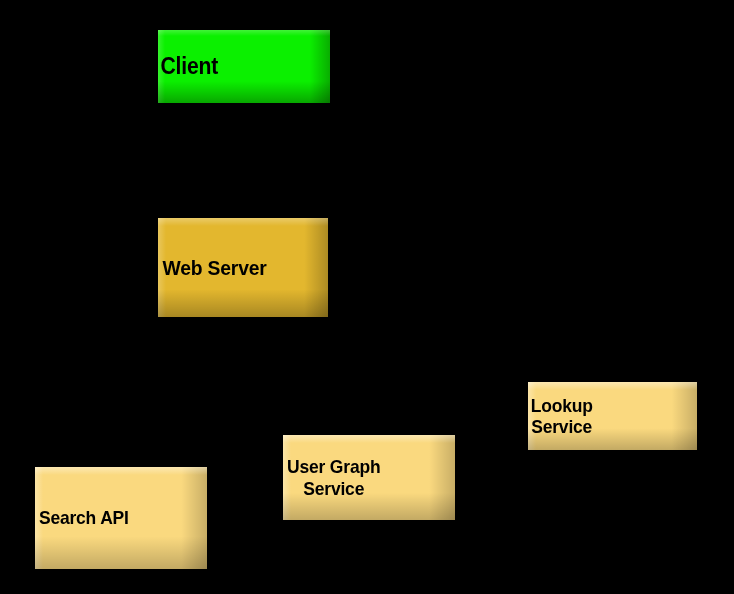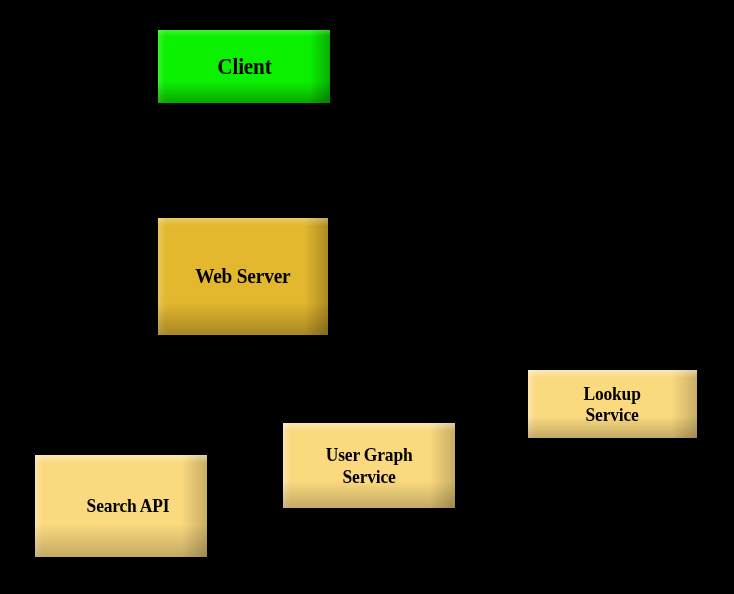--- a/index.html
+++ b/index.html
@@ -16,24 +16,24 @@
     width: 734px;
     height: 594px;
     background: #000000;
     overflow: hidden;
   }
   .node {
     position: absolute;
     box-sizing: border-box;
     display: flex;
     align-items: center;
-    justify-content: center;
+    justify-content: flex-start;
     text-align: center;
     color: #000000;
-    font-family: Liberation Serif, serif;
+    font-family: Liberation Sans, sans-serif;
     font-weight: bold;
     letter-spacing: -0.2px;
     line-height: 1.12;
     user-select: none;
   }
   .node .label {
     display: block;
     white-space: pre-line;
     transform: scaleX(0.92);
     transform-origin: center center;
@@ -81,43 +81,44 @@
         rgba(255,255,255,0.00) 8px,
         rgba(0,0,0,0.00) 68%,
         rgba(0,0,0,0.22) 100%),
       linear-gradient(to right,
         rgba(255,255,255,0.32) 0px,
         rgba(255,255,255,0.00) 8px,
         rgba(0,0,0,0.00) 85%,
         rgba(0,0,0,0.20) 100%),
       #FAD97F;
     font-size: 19px;
+    margin-top: 12px;
   }
 </style>
 </head>
 <body>
 
 <div id="canvas">
 
   <div class="node node-client" style="left:158px; top:30px; width:172px; height:73px;">
     <span class="label">Client</span>
   </div>
 
-  <div class="node node-webserver" style="left:158px; top:218px; width:170px; height:117px;">
+  <div class="node node-webserver" style="left:158px; top:218px; width:170px; height:99px;">
     <span class="label">Web Server</span>
   </div>
 
   <div class="node node-light" style="left:528px; top:370px; width:169px; height:68px;">
     <span class="label">Lookup
 Service</span>
   </div>
 
   <div class="node node-light" style="left:283px; top:423px; width:172px; height:85px;">
     <span class="label">User Graph
 Service</span>
   </div>
 
-  <div class="node node-light" style="left:35px; top:455px; width:172px; height:102px;padding-left:15px;">
+  <div class="node node-light" style="left:35px; top:455px; width:172px; height:102px;">
     <span class="label">Search API</span>
   </div>
 
 
 </div>
 
 </body></html>

